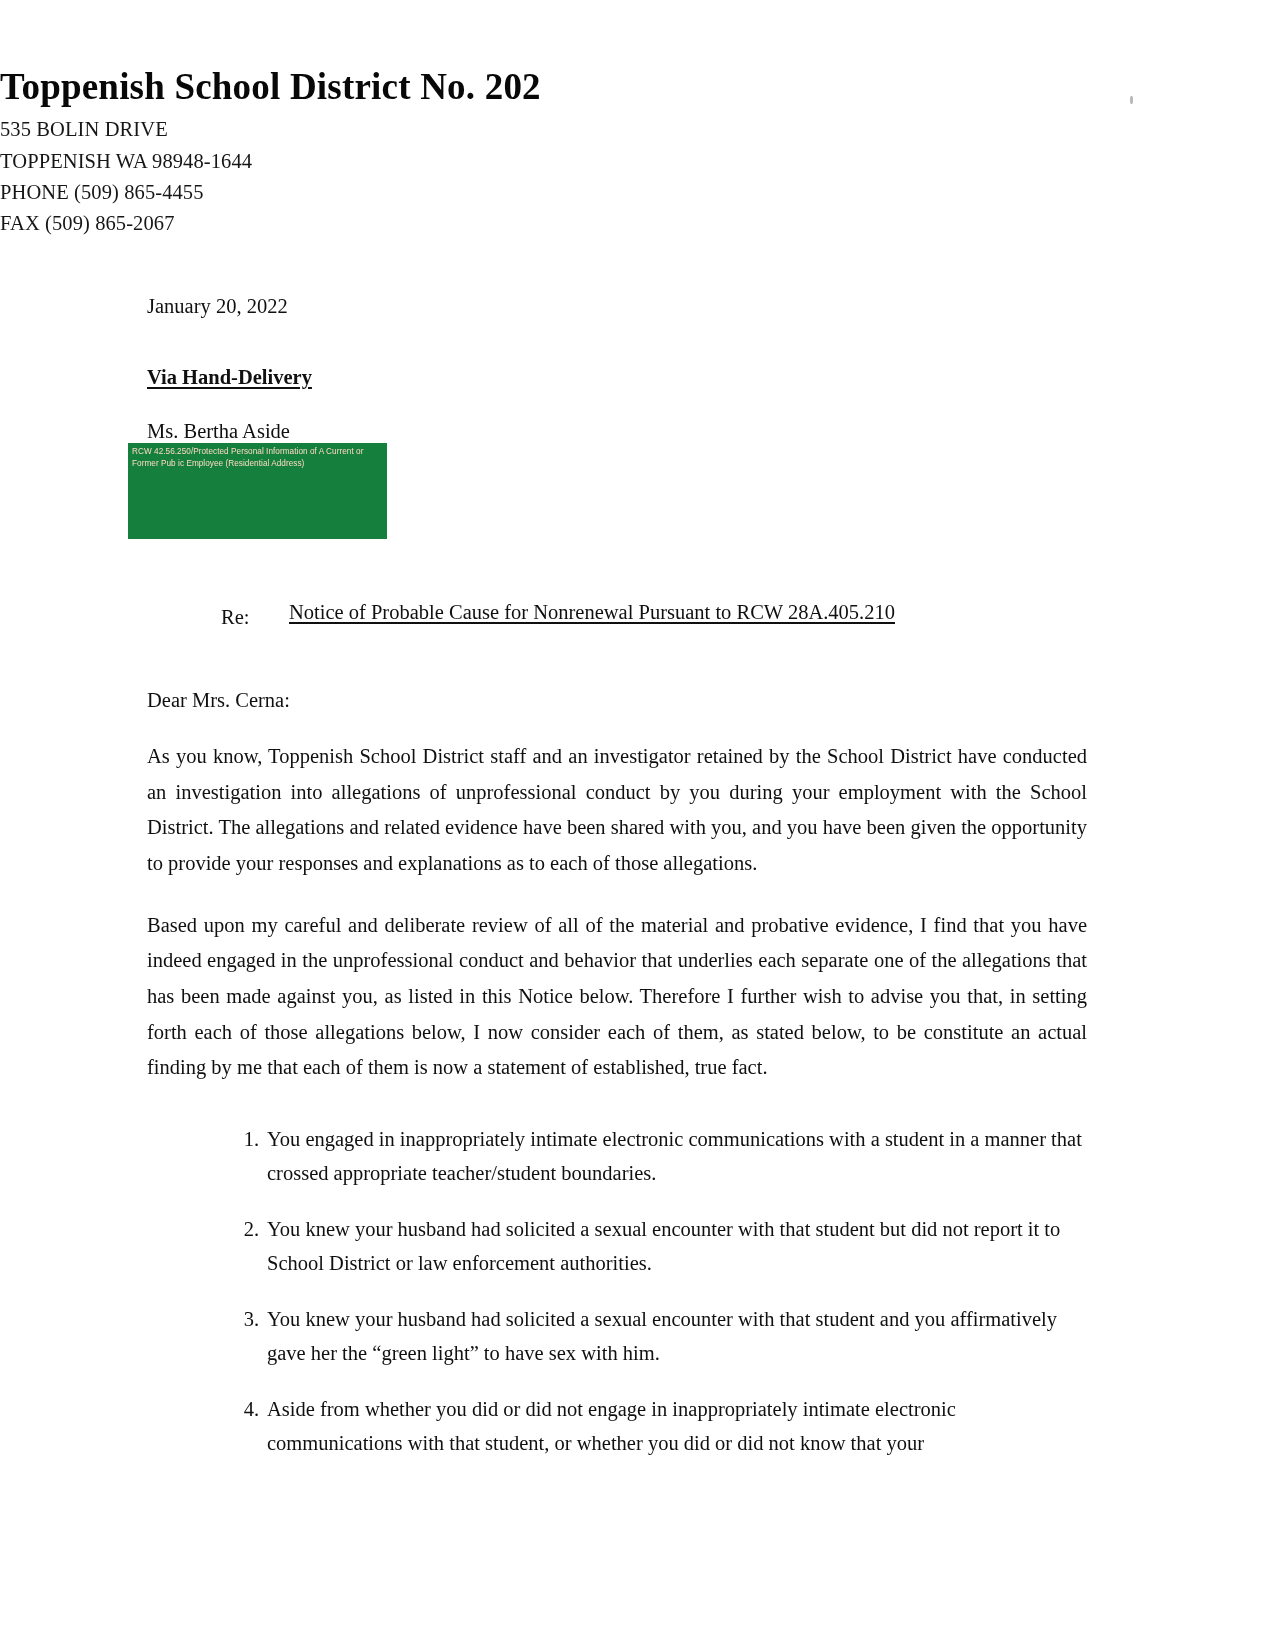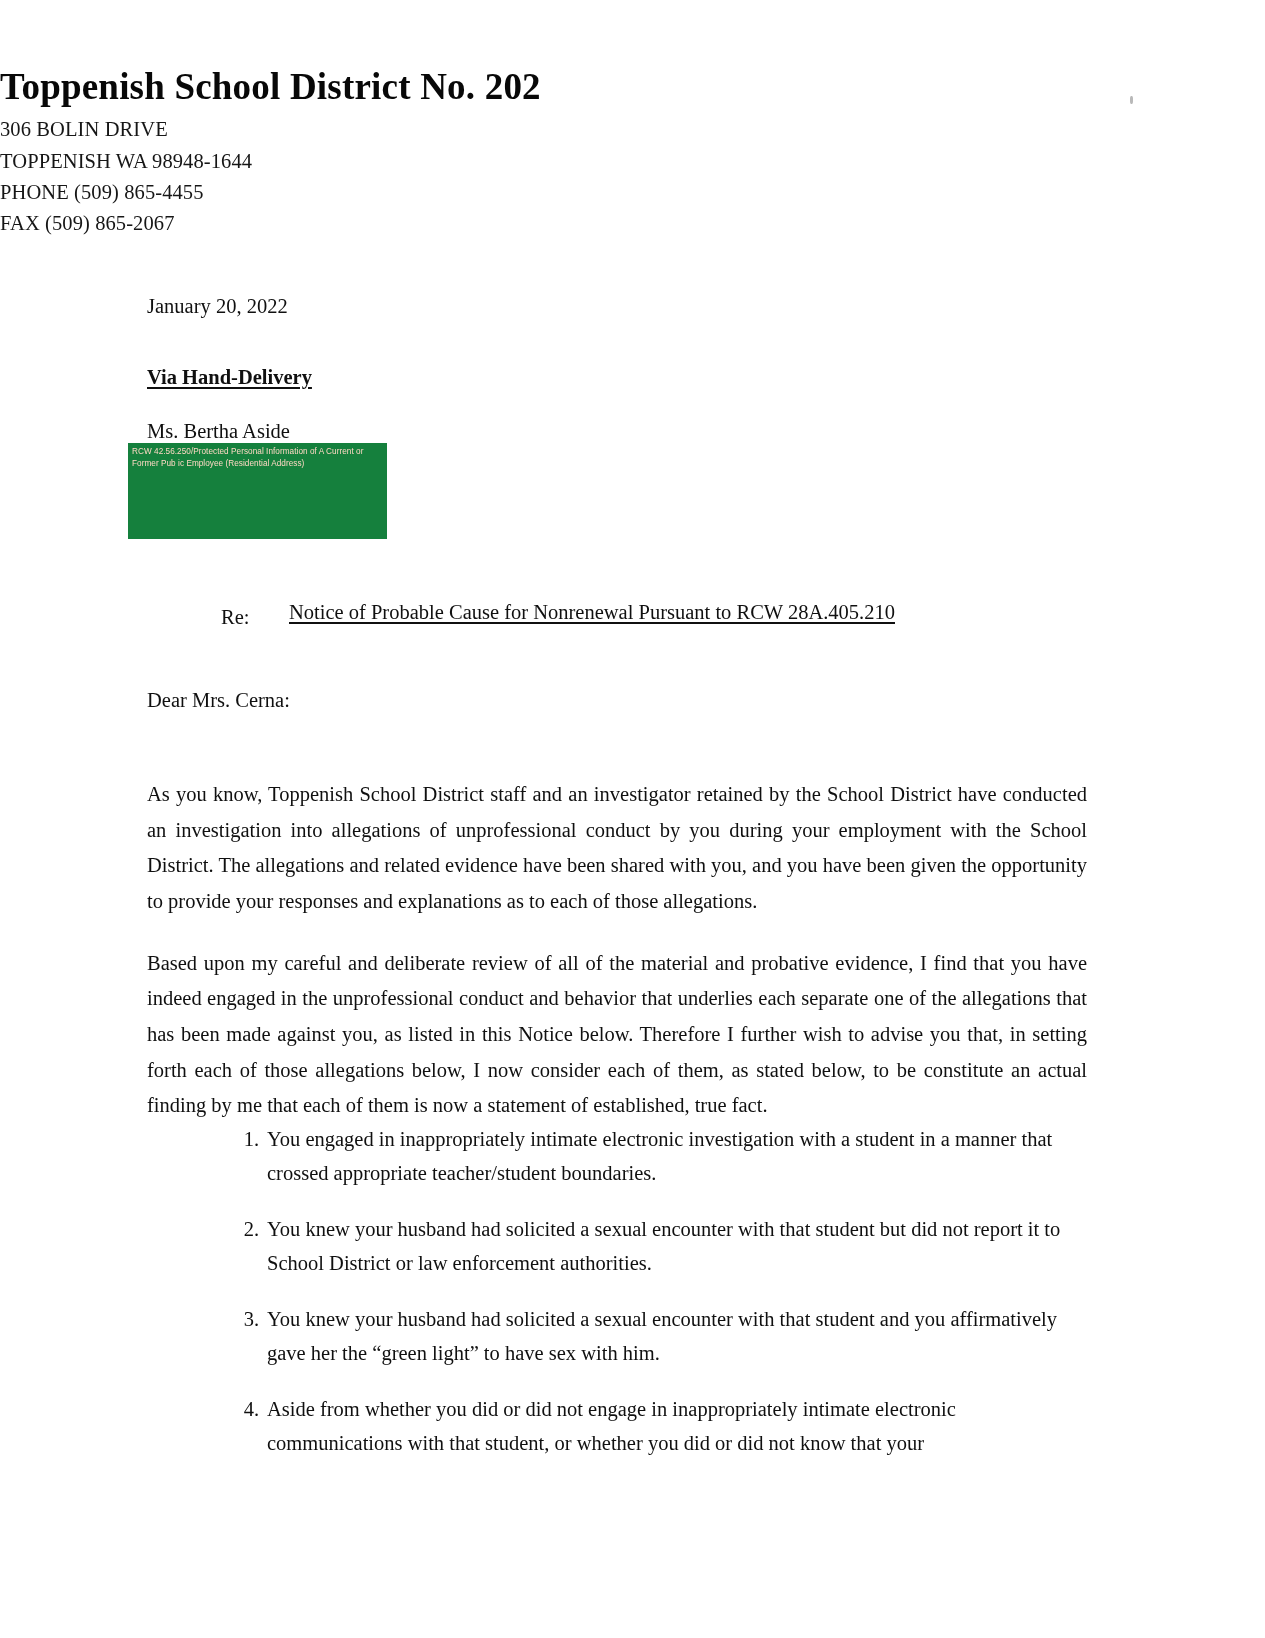--- a/index.html
+++ b/index.html
@@ -124,21 +124,21 @@
   .salutation {
     position: absolute;
     left: 0;
     top: 689px;
     font-size: 20.5px;
   }
 
   .para-stack {
     position: absolute;
     left: 0;
-    top: 777px;
+    top: 739px;
     width: 940px;
   }
   .para {
     font-size: 20.5px;
     line-height: 1.74;
     text-align: justify;
     text-justify: inter-word;
     margin: 0 0 26px 0;
   }
 
@@ -182,21 +182,21 @@
 </head>
 <body>
 
 <div class="page">
 
   <div class="scan-speck"></div>
 
   <div class="letterhead">
     <div class="lh-title">Toppenish School District No. 202</div>
     <div class="lh-addr-block">
-      <div class="lh-line">306 BOLIN DRIVE</div>
+      <div class="lh-line">535 BOLIN DRIVE</div>
       <div class="lh-line">TOPPENISH WA    98948-1644</div>
       <div class="lh-line">PHONE (509) 865-4455</div>
       <div class="lh-line">FAX (509) 865-2067</div>
     </div>
   </div>
 
   <div class="content">
 
     <div class="date-line">January 20, 2022</div>
 
@@ -218,21 +218,21 @@
     <div class="salutation">Dear Mrs. Cerna:</div>
 
     <div class="para-stack">
       <p class="para">As you know, Toppenish School District staff and an investigator retained by the School District have conducted an investigation into allegations of unprofessional conduct by you during your employment with the School District.  The allegations and related evidence have been shared with you, and you have been given the opportunity to provide your responses and explanations as to each of those allegations.</p>
       <p class="para">Based upon my careful and deliberate review of all of the material and probative evidence, I find that you have indeed engaged in the unprofessional conduct and behavior that underlies each separate one of the allegations that has been made against you, as listed in this Notice below. Therefore I further wish to advise you that, in setting forth each of those allegations below, I now consider each of them, as stated below, to be constitute an actual finding by me that each of them is now a statement of established, true fact.</p>
     </div>
 
     <ol class="allegations">
       <li class="allegation-item">
         <span class="allegation-num">1.</span>
-        <span>You engaged in inappropriately intimate electronic investigation with a student in a manner that crossed appropriate teacher/student boundaries.</span>
+        <span>You engaged in inappropriately intimate electronic communications with a student in a manner that crossed appropriate teacher/student boundaries.</span>
       </li>
       <li class="allegation-item">
         <span class="allegation-num">2.</span>
         <span>You knew your husband had solicited a sexual encounter with that student but did not report it to School District or law enforcement authorities.</span>
       </li>
       <li class="allegation-item">
         <span class="allegation-num">3.</span>
         <span>You knew your husband had solicited a sexual encounter with that student and you affirmatively gave her the “green light” to have sex with him.</span>
       </li>
       <li class="allegation-item">

